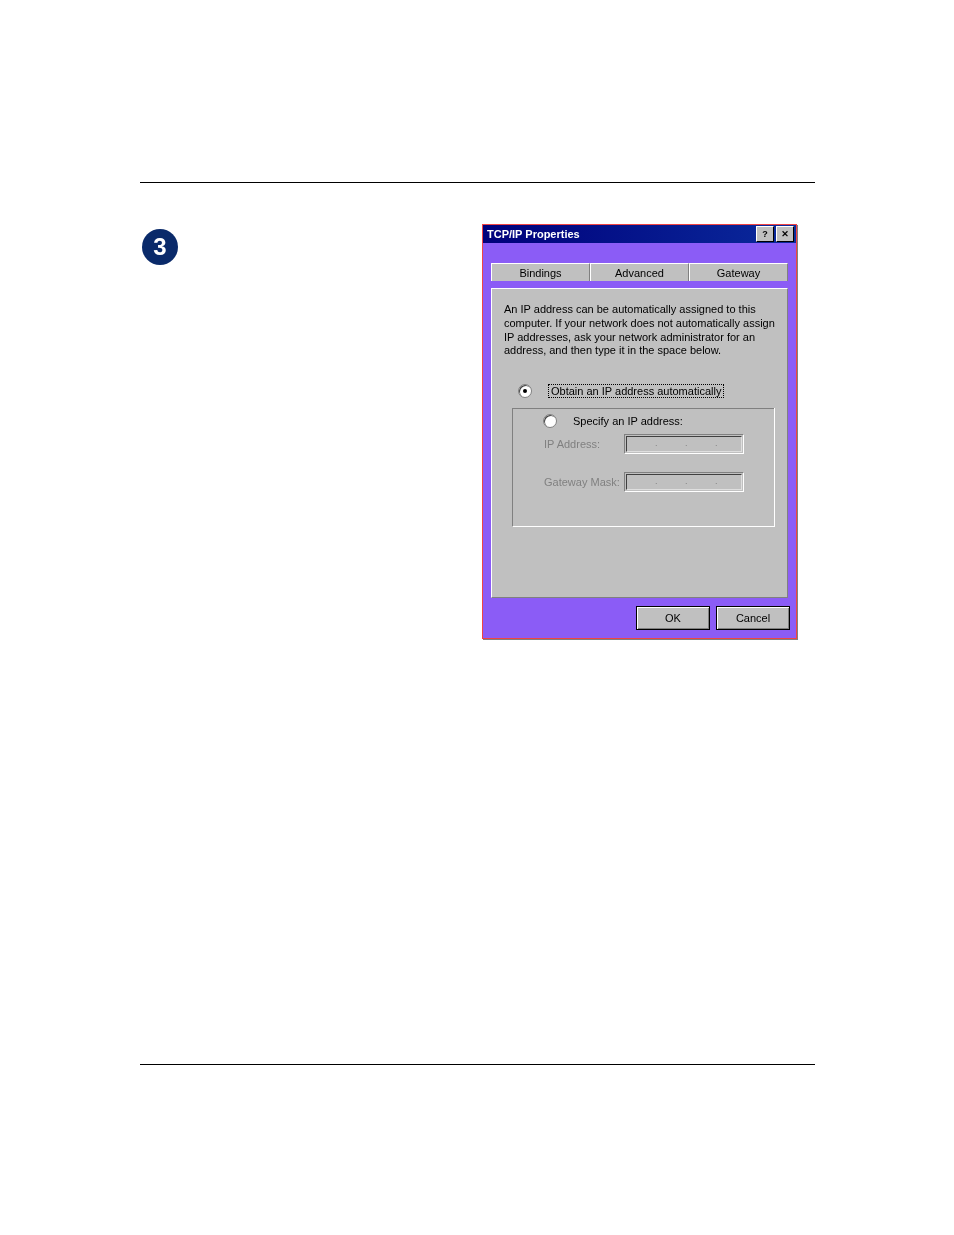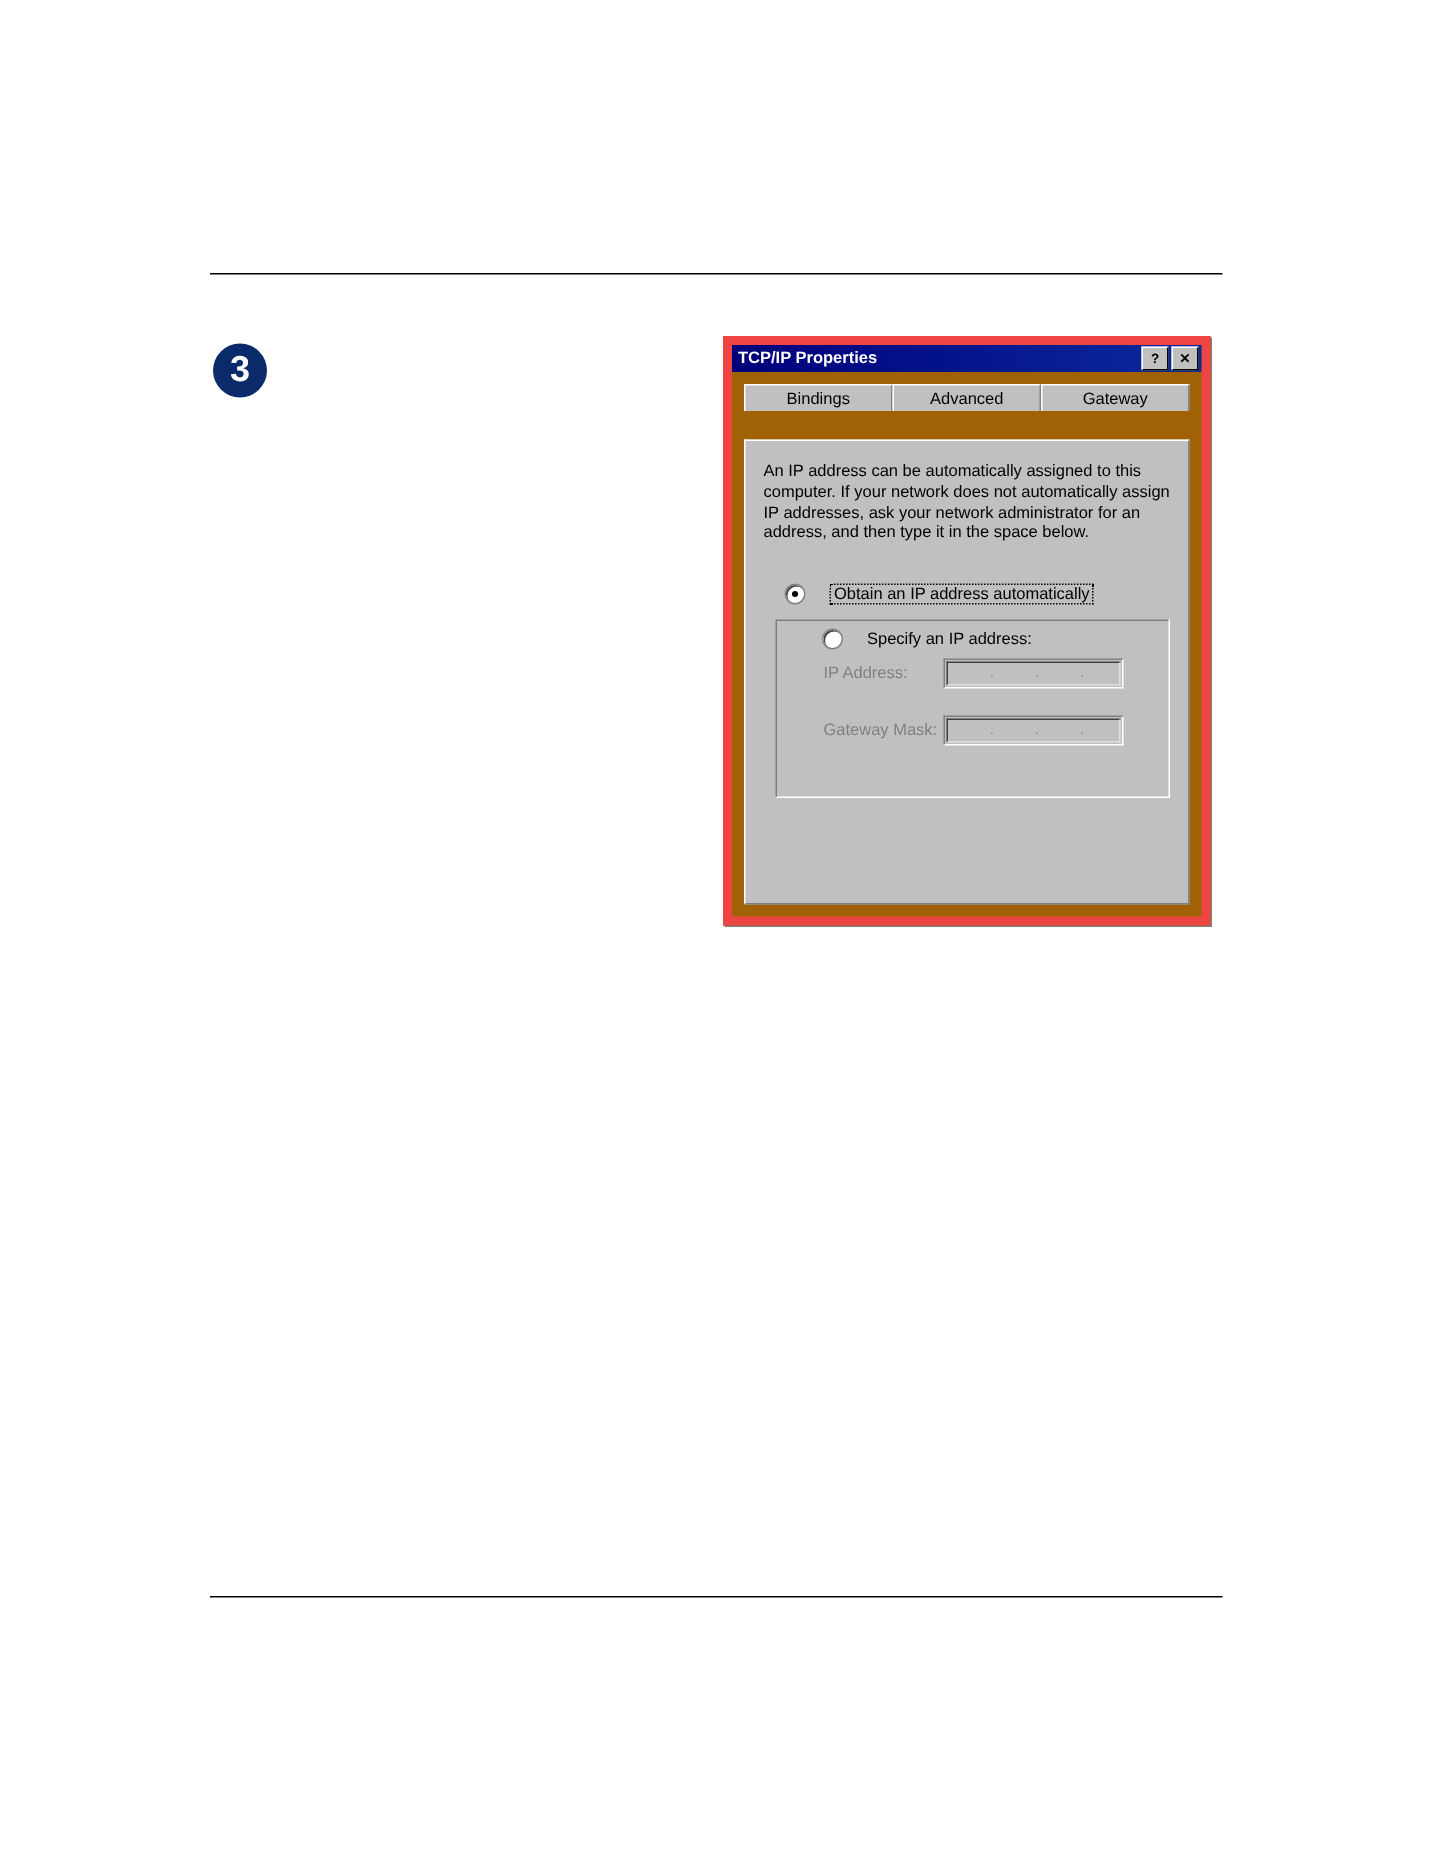--- a/index.html
+++ b/index.html
@@ -33,23 +33,23 @@
     display: flex;
     align-items: center;
     justify-content: center;
     font-family: Arial, sans-serif;
   }
   .dialog {
     position: absolute;
     left: 482px;
     top: 224px;
     width: 313px;
-    border: 6px solid #ef4444;
+    border: 1px solid #ef4444;
     box-shadow: 1px 1px 0 #808080;
-    background: #a16207;
+    background: #8b5cf6;
   }
   .titlebar {
     background: linear-gradient(to right, #00007b, #0a2a9c);
     height: 18px;
     display: flex;
     align-items: center;
     justify-content: space-between;
     padding: 0 2px;
   }
   .titlebar-title {
@@ -99,20 +99,21 @@
     border-top-color: #fff;
     border-left-color: #fff;
     border-bottom: none;
     font-size: 11px;
     display: flex;
     align-items: center;
     justify-content: center;
     padding: 0 2px;
     height: 18px;
     box-sizing: border-box;
+    margin-top: 12px;
   }
   .tab.active {
     border-bottom: 1px solid #c0c0c0;
     position: relative;
     z-index: 3;
     height: 20px;
     margin-top: -2px;
   }
   .tab-contents {
     border: 1px solid #fff;
@@ -301,13 +302,21 @@
           <div class="ip-box">
             <span class="dot" style="left:30px">.</span>
             <span class="dot" style="left:60px">.</span>
             <span class="dot" style="left:90px">.</span>
           </div>
         </div>
       </div>
     </div>
   </div>
 
+  <div class="btn-bar">
+    <div class="win-btn">
+        <span>OK</span>
+      </div>
+    <div class="win-btn">
+        <span>Cancel</span>
+      </div>
+  </div>
 </div>
 
 </body></html>

